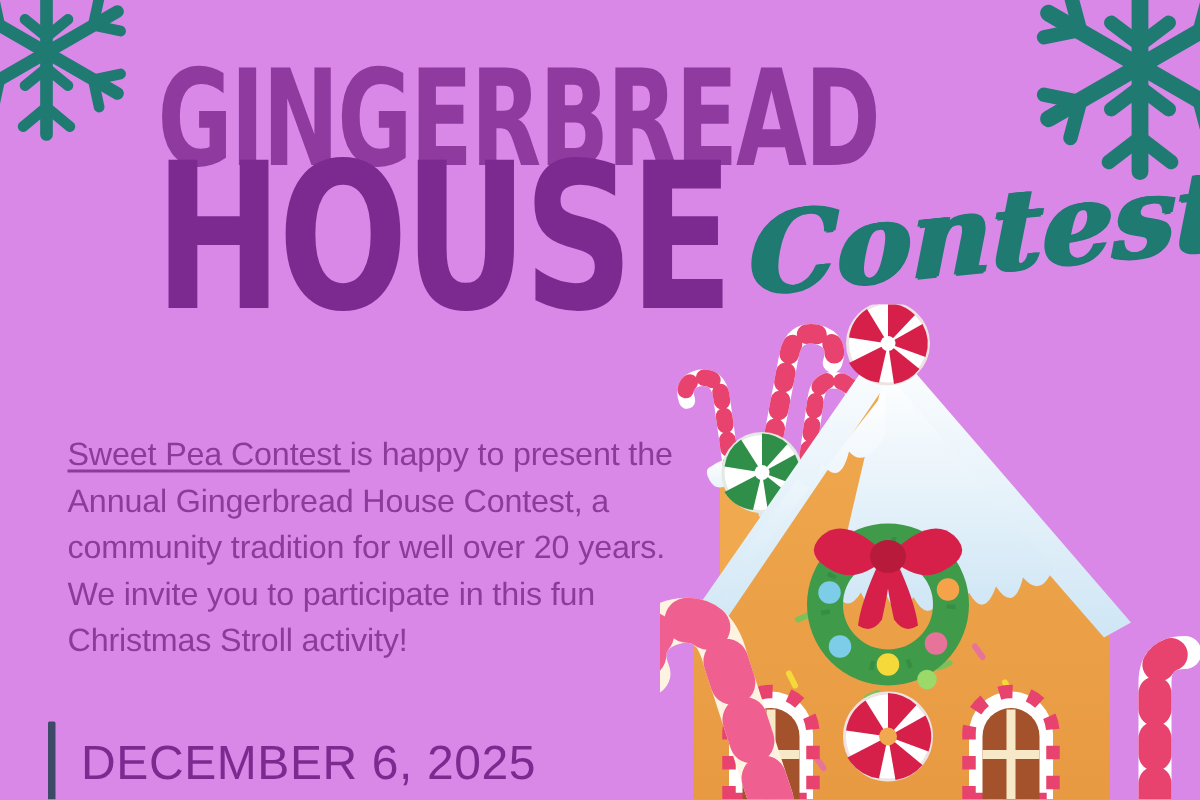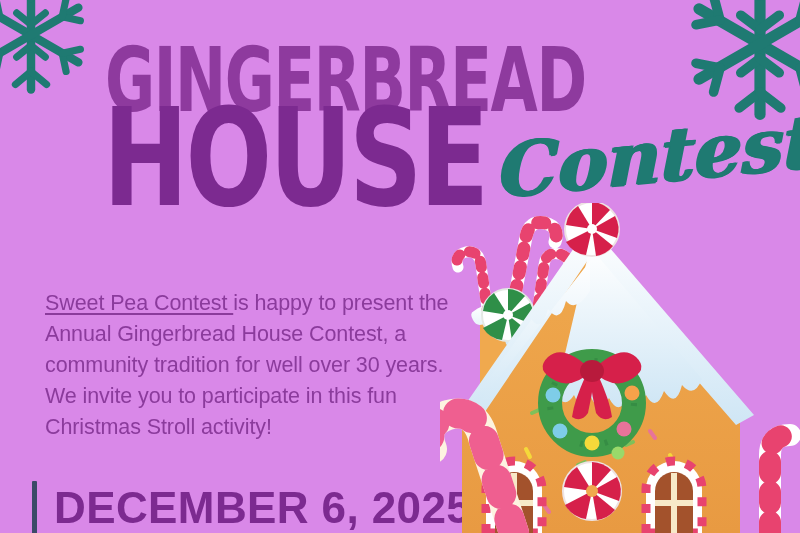--- a/index.html
+++ b/index.html
@@ -124,22 +124,22 @@
   }
 
   #date-accent-bar {
     width: 5px;
     height: 54px;
     background: #3c4a68;
     border-radius: 1px;
   }
 
   #date-text {
-    font-size: 44px;
-    font-weight: bold;
+    font-size: 32px;
+    font-weight: normal;
     letter-spacing: 0.4px;
     color: #7c2a90;
   }
 
   
   #illustration {
     position: absolute;
     right: 0;
     bottom: 0;
     width: 360px;
@@ -202,21 +202,21 @@
       </g>
     </g>
   </svg>
 
   <div id="title-block">
     <div id="title-gingerbread">GINGERBREAD</div>
     <div id="title-house">HOUSE</div>
     <div id="title-contest">Contest</div>
   </div>
 
-  <p id="body-text"><a href="#" id="body-link">Sweet Pea Contest </a><span>is happy to present the Annual Gingerbread House Contest, a community tradition for well over 30 years. We invite you to participate in this fun Christmas Stroll activity!</span></p>
+  <p id="body-text"><a href="#" id="body-link">Sweet Pea Contest </a><span>is happy to present the Annual Gingerbread House Contest, a community tradition for well over 20 years. We invite you to participate in this fun Christmas Stroll activity!</span></p>
 
   <div id="date-row">
     <div id="date-accent-bar"></div>
     <div id="date-text">DECEMBER 6, 2025</div>
   </div>
 
   <svg id="illustration" viewBox="0 0 360 330">
     <defs>
       <linearGradient id="gbWall" x1="0" y1="0" x2="0" y2="1">
         <stop offset="0" stop-color="#f0a94e"></stop>

